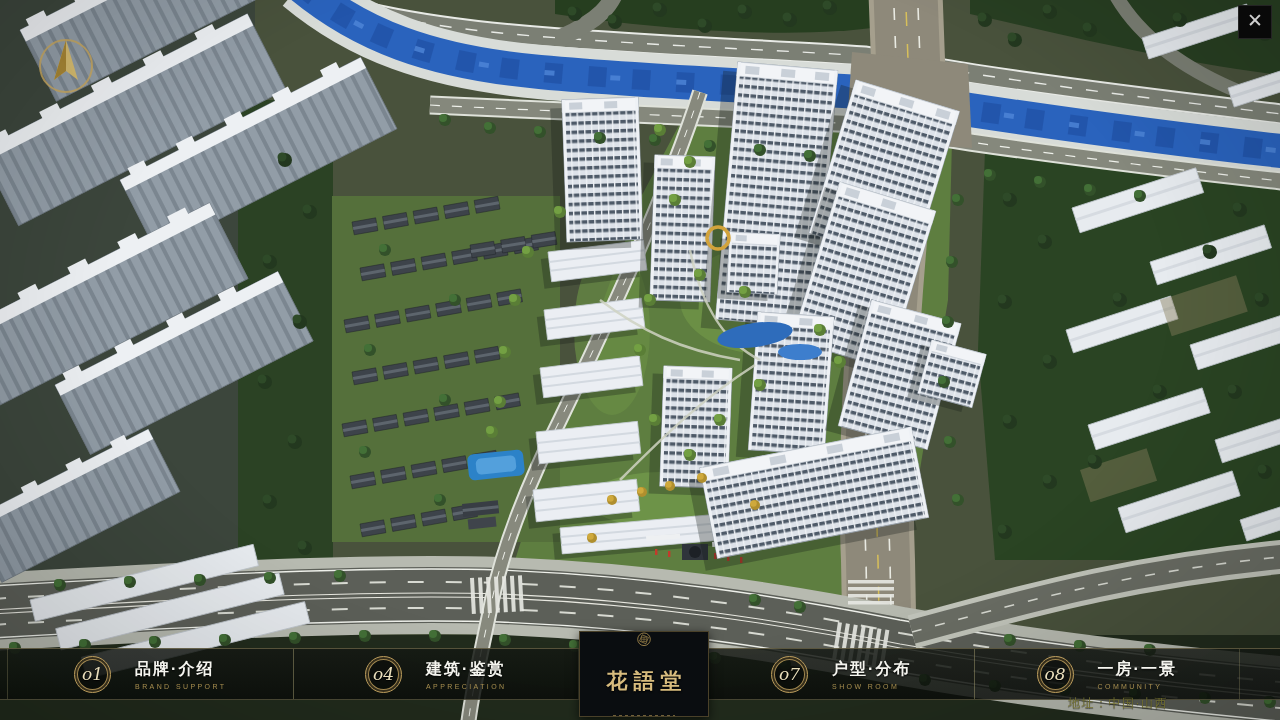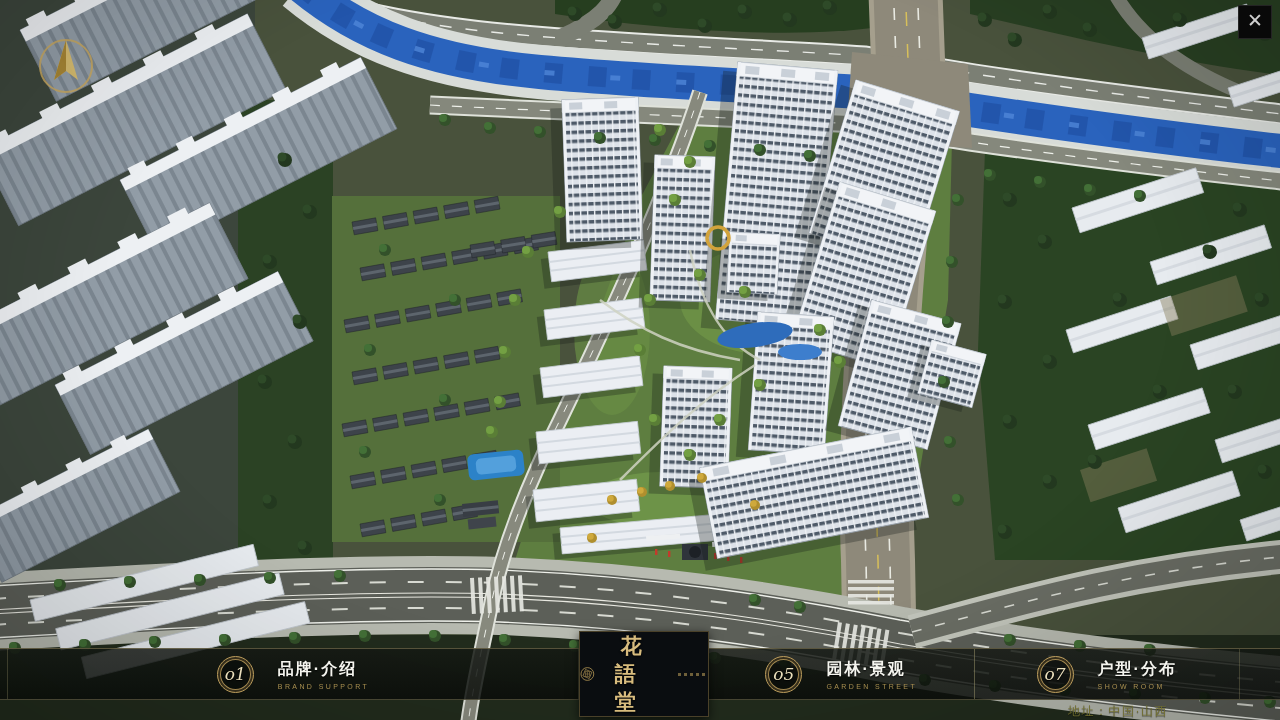--- a/index.html
+++ b/index.html
@@ -45,28 +45,28 @@
               color:#eadfbc;text-shadow:0 1px 1px #000;}
   .labels{display:flex;flex-direction:column;align-items:flex-start;}
   .labels .zh{color:#f5f5ef;font-size:16px;font-weight:bold;letter-spacing:2px;
               text-shadow:0 1px 2px rgba(0,0,0,.9);white-space:nowrap;}
   .labels .en{color:#a98f50;font-size:7px;letter-spacing:2.4px;margin-top:3px;white-space:nowrap;}
   .nav-spacer{flex:0 0 40px;}
 
   
   .logo-panel{flex:0 0 128px;width:128px;margin-top:-18px;height:84px;background:#0a0d10;
               border:1px solid #4a4129;box-shadow:0 3px 10px rgba(0,0,0,.65);position:relative;z-index:3;
-              display:flex;align-items:center;justify-content:center;gap:20px;cursor:pointer;}
+              display:flex;flex-direction:column;align-items:center;justify-content:center;gap:20px;cursor:pointer;}
   .logo-title{color:#d8bc7e;font-size:21px;font-weight:bold;letter-spacing:6px;text-indent:6px;
               font-family:"DejaVu Serif",serif;text-shadow:0 1px 2px #000;}
   .logo-tagline{width:62px;height:3px;opacity:.75;
               background:repeating-linear-gradient(90deg,rgba(190,160,90,.75) 0 3px,transparent 3px 6px);}
 
   
-  .address{position:absolute;right:112px;bottom:0;color:#73702f;font-size:12px;letter-spacing:1.5px;
+  .address{position:absolute;right:112px;bottom:8px;color:#73702f;font-size:12px;letter-spacing:1.5px;
            text-shadow:0 1px 1px rgba(0,0,0,.6);opacity:.95;}
 
   .vignette{position:absolute;inset:0;pointer-events:none;
             background:radial-gradient(ellipse at 50% 42%,rgba(0,0,0,0) 58%,rgba(0,0,0,.20) 100%);}
 </style>
 </head>
 <body>
 
 <div class="stage">
 
@@ -672,50 +672,59 @@
     <div class="nav-group left">
       <div class="nav-item">
         <div class="badge">
             <span class="num">o1</span>
           </div>
         <div class="labels">
             <div class="zh">品牌·介绍</div>
             <div class="en">BRAND SUPPORT</div>
           </div>
       </div>
+      <div class="nav-item">
+        <div class="badge">
+            <span class="num">o4</span>
+          </div>
+        <div class="labels">
+            <div class="zh">建筑·鉴赏</div>
+            <div class="en">APPRECIATION</div>
+          </div>
+      </div>
     </div>
 
     <div class="logo-panel">
       <svg width="30" height="30" viewBox="0 0 30 30">
         <circle cx="15" cy="15" r="13" fill="none" stroke="#b99a55" stroke-width="1.6"></circle>
         <rect x="8" y="8" width="14" height="14" fill="none" stroke="#b99a55" stroke-width="1.2" transform="rotate(22.5 15 15)"></rect>
         <rect x="10.5" y="10.5" width="9" height="9" fill="none" stroke="#b99a55" stroke-width="1"></rect>
         <path d="M15,10.5 V19.5 M10.5,15 H19.5" stroke="#b99a55" stroke-width="1"></path>
       </svg>
       <div class="logo-title">花語堂</div>
       <div class="logo-tagline"></div>
     </div>
 
     <div class="nav-group right">
       <div class="nav-item">
         <div class="badge">
-            <span class="num">o5</span>
-          </div>
-        <div class="labels">
-            <div class="zh">园林·景观</div>
-            <div class="en">GARDEN STREET</div>
-          </div>
-      </div>
-      <div class="nav-item">
-        <div class="badge">
             <span class="num">o7</span>
           </div>
         <div class="labels">
             <div class="zh">户型·分布</div>
             <div class="en">SHOW ROOM</div>
           </div>
       </div>
+      <div class="nav-item">
+        <div class="badge">
+            <span class="num">o8</span>
+          </div>
+        <div class="labels">
+            <div class="zh">一房·一景</div>
+            <div class="en">COMMUNITY</div>
+          </div>
+      </div>
       <div class="nav-spacer"></div>
     </div>
   </div>
 
   <div class="address">地址：中国·山西</div>
 </div>
 
 </body></html>

